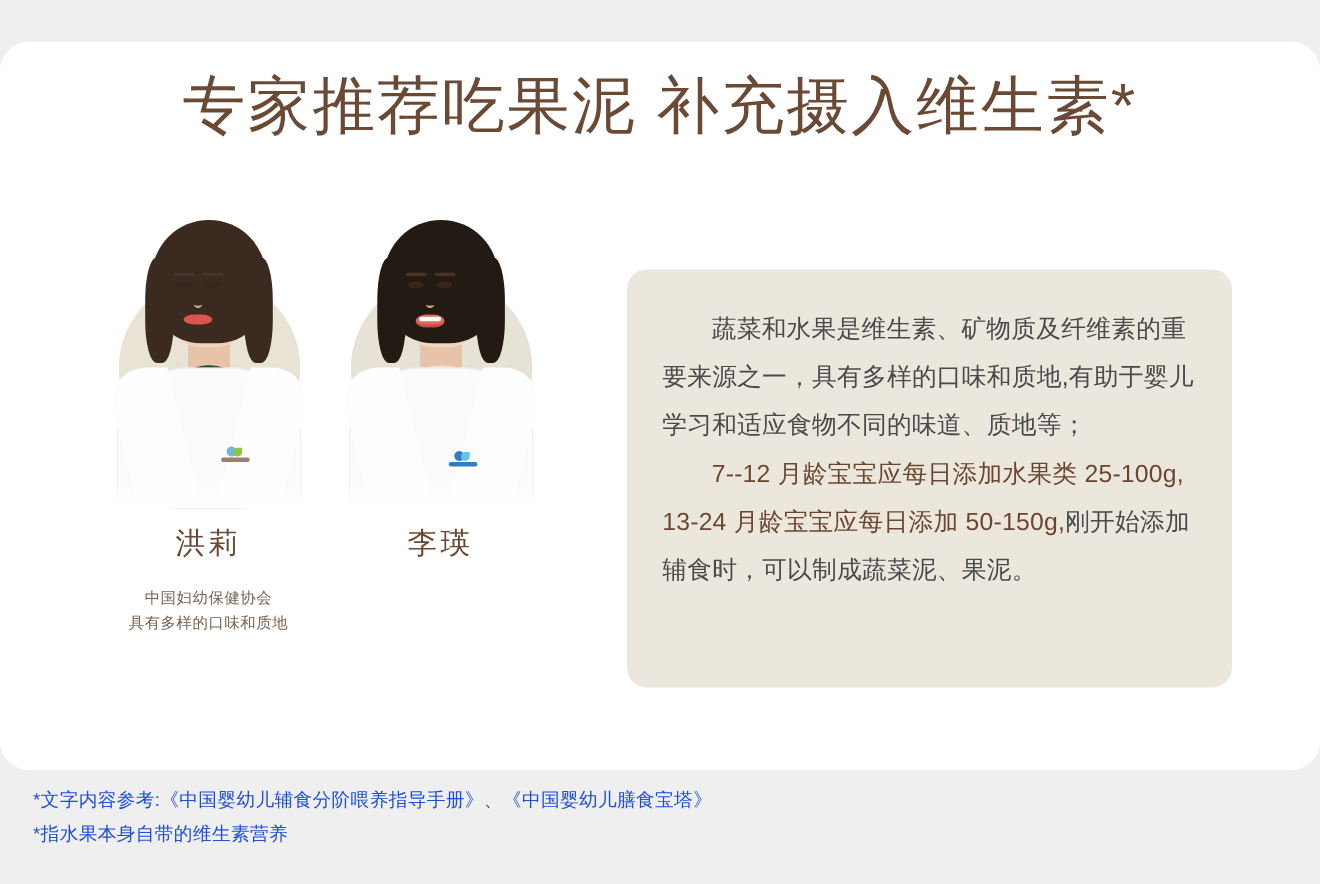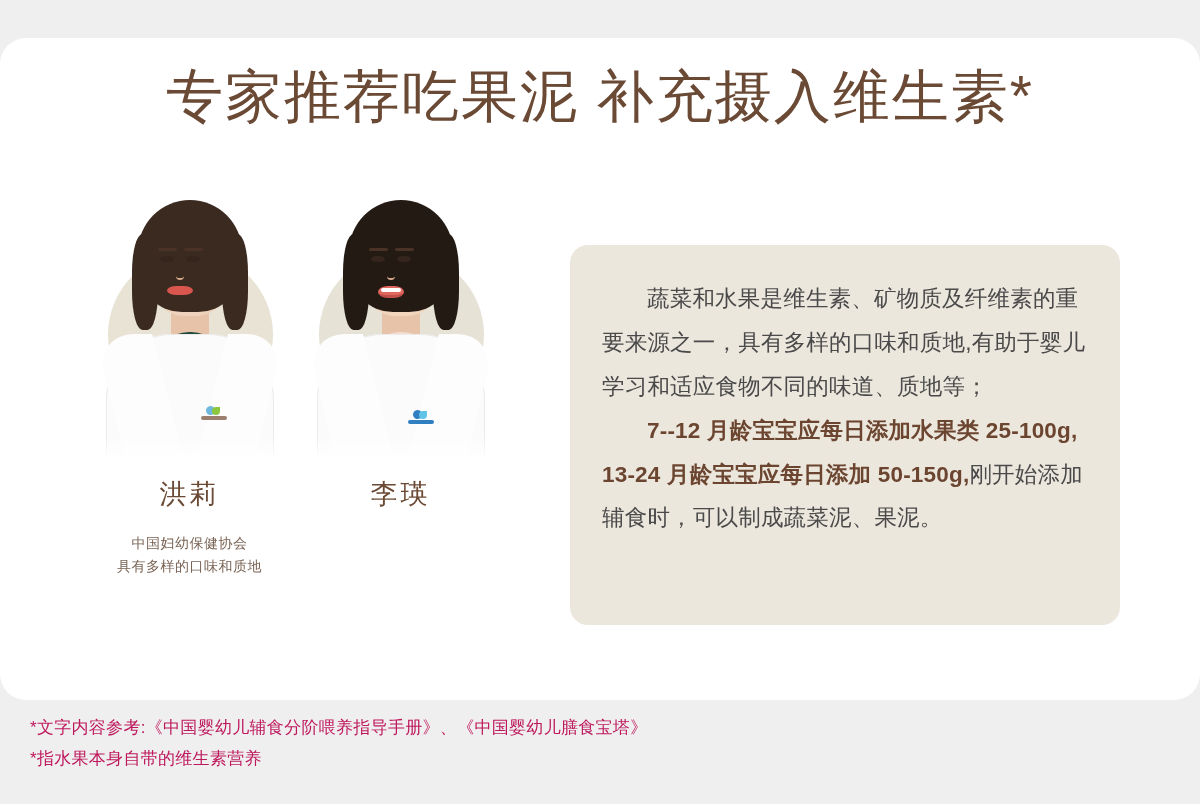--- a/index.html
+++ b/index.html
@@ -291,35 +291,35 @@
     font-size: 22.5px;
     line-height: 1.95;
     color: #4a4a4a;
     letter-spacing: 0.2px;
   }
 
   .infobox p.indent { text-indent: 2em; }
 
   .infobox .bold-brown {
     color: #6b4530;
-    font-weight: bold;
+    font-weight: normal;
   }
 
   
   .footnotes {
     position: absolute;
     left: 30px;
     top: 712px;
     width: 1140px;
   }
 
   .footnotes div {
     font-size: 17px;
     line-height: 1.85;
-    color: #be185d;
+    color: #1d4ed8;
     letter-spacing: 0.3px;
   }
 </style>
 </head>
 <body>
 
 <div class="page">
 
   <div class="card"></div>
 

